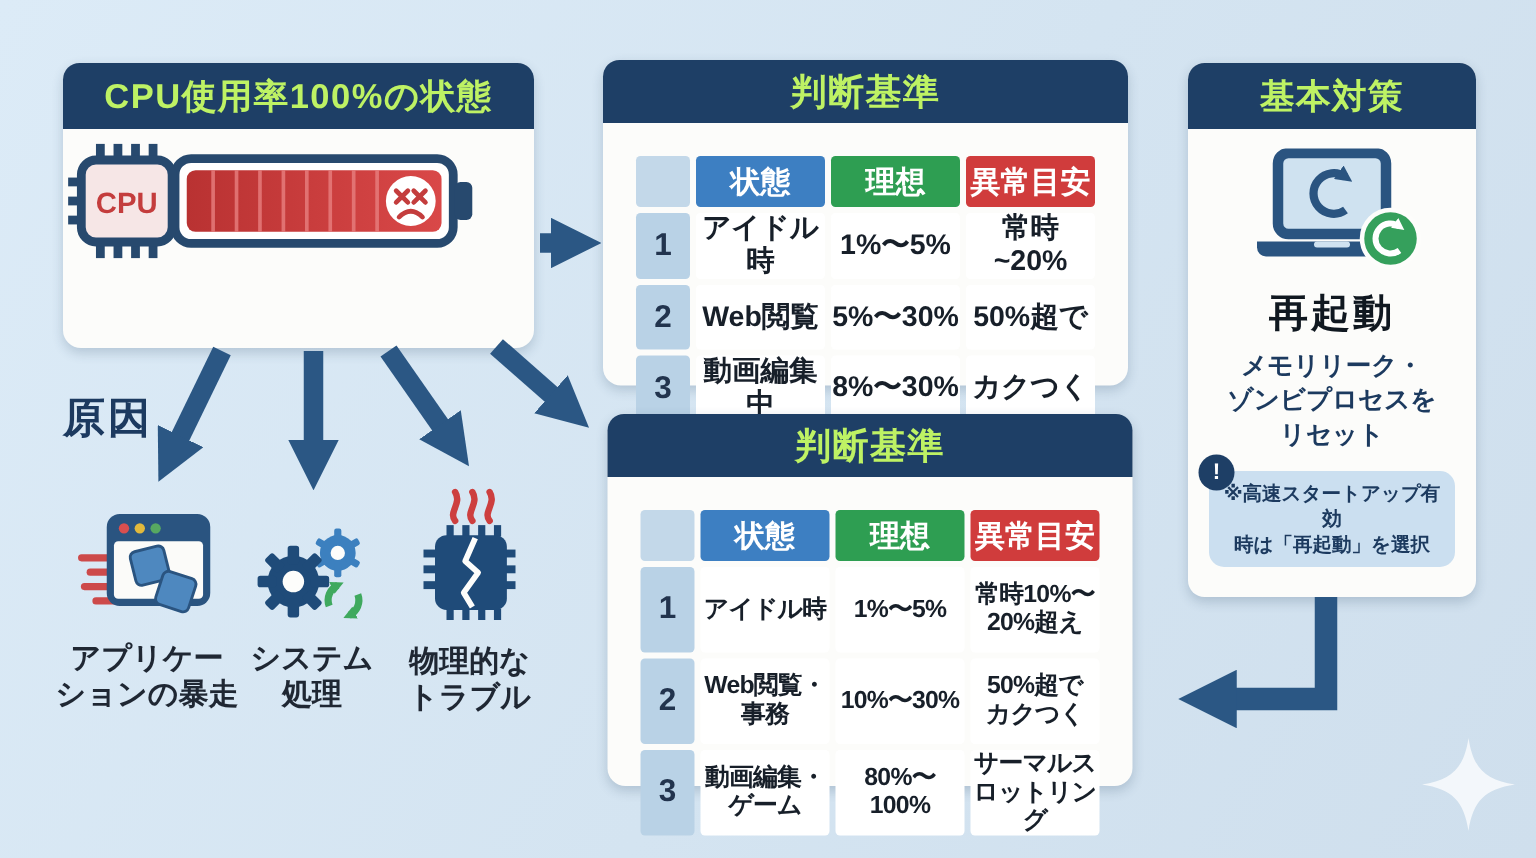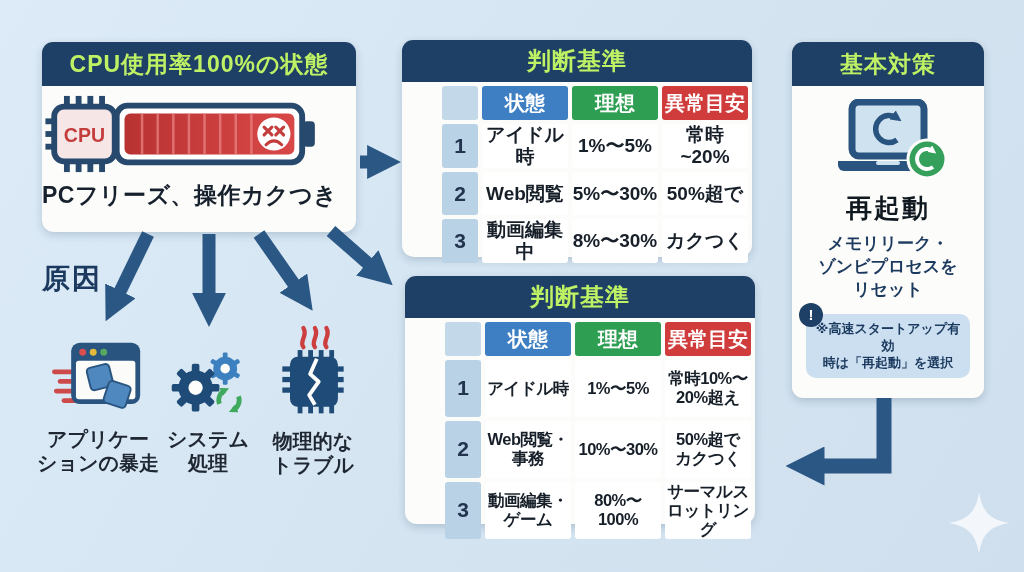--- a/index.html
+++ b/index.html
@@ -30,21 +30,21 @@
   #cause-2{left:152px;top:340px;width:112px;}
   #cause-3{left:254px;top:324px;width:118px;}
   .cause .lbl{font-weight:bold;font-size:20px;color:#1f2733;text-align:center;
               white-space:pre-line;line-height:1.22;margin-top:3px;}
 
   
   #table1{left:402px;top:40px;width:350px;height:217px;}
   #table2{left:405px;top:276px;width:350px;height:248px;}
   .table-card .card-header{height:42px;font-size:24px;}
   .tgrid{flex:1;display:grid;grid-template-columns:36px 1fr 1fr 1fr;
-         grid-template-rows:34px 1fr 1fr 1fr;gap:4px;padding:4px;margin-left:36px;}
+         grid-template-rows:34px 1fr 1fr 1fr;gap:4px;padding:22px;}
   .cell{display:flex;align-items:center;justify-content:center;border-radius:3px;
         font-weight:bold;text-align:center;}
   .cell.ch{color:#fff;font-size:20px;}
   .cell.corner{background:#c3d8e9;}
   .cell.blue{background:#3d7fc2;}
   .cell.green{background:#2e9e52;}
   .cell.red{background:#d03c3c;}
   .cell.num{background:#b9d2e6;color:#22344e;font-size:21px;}
   .cell.val{background:#ffffff;color:#171f29;font-size:19px;white-space:pre-line;line-height:1.15;}
   #table2 .cell.val{font-size:16.5px;letter-spacing:-0.5px;}
@@ -117,21 +117,20 @@
             <rect x="32" y="72" width="6" height="9"></rect>
           <rect x="44" y="72" width="6" height="9"></rect>
             <rect x="56" y="72" width="6" height="9"></rect>
           <rect x="1" y="26" width="9" height="6"></rect>
             <rect x="1" y="39" width="9" height="6"></rect>
           <rect x="1" y="52" width="9" height="6"></rect>
         </g>
         <rect x="10" y="14" width="62" height="56" rx="10" fill="#f6e6e6" stroke="#27496e" stroke-width="6"></rect>
         <text x="41" y="50" text-anchor="middle" font-size="20" font-weight="bold" fill="#c43d3d">CPU</text>
       </svg>
-      <div class="caption">PCフリーズ、操作カクつき</div>
     </div>
   </div>
 
   <div class="cause-label">原因</div>
 
   <div class="cause" id="cause-1">
     <svg width="92" height="88" viewBox="0 0 96 90">
       <g fill="#cd4a4a">
         <rect x="0" y="34" width="30" height="5" rx="2.5"></rect>
           <rect x="6" y="44" width="22" height="5" rx="2.5"></rect>

